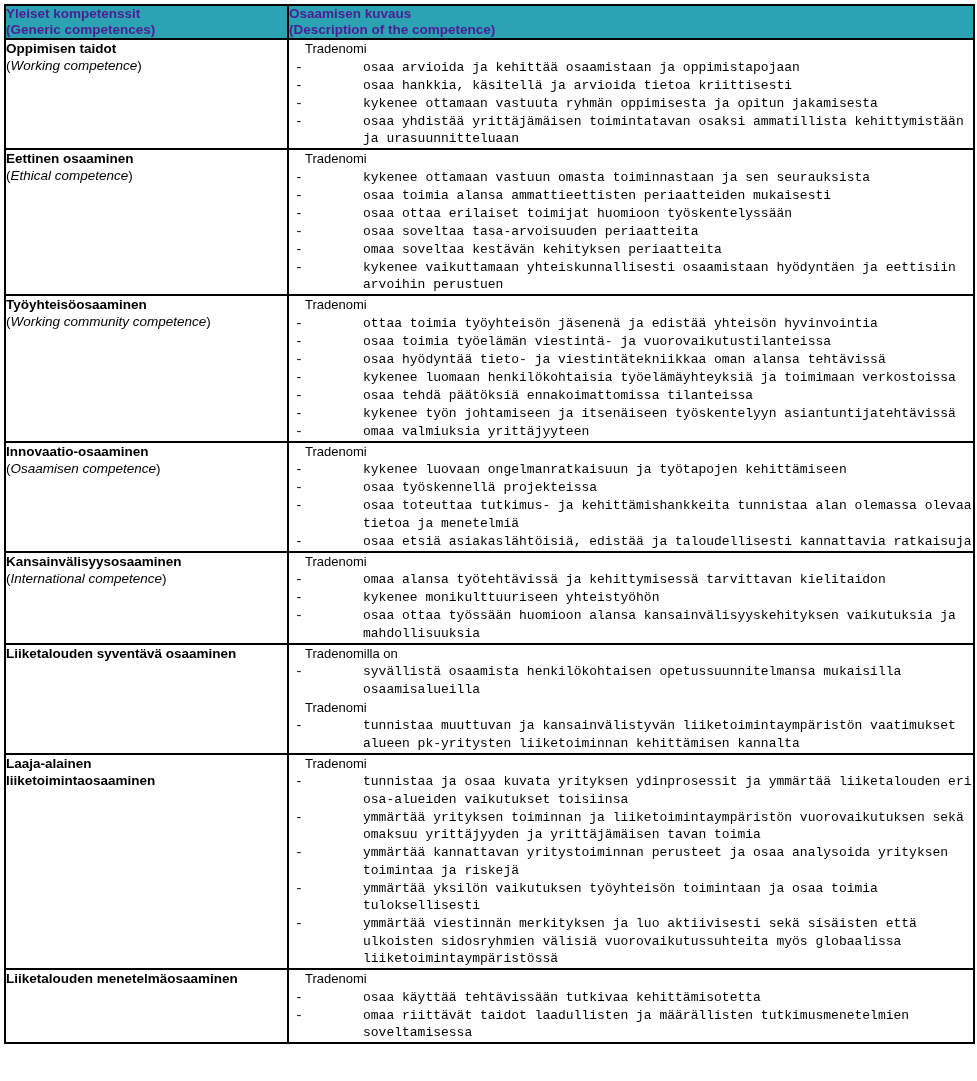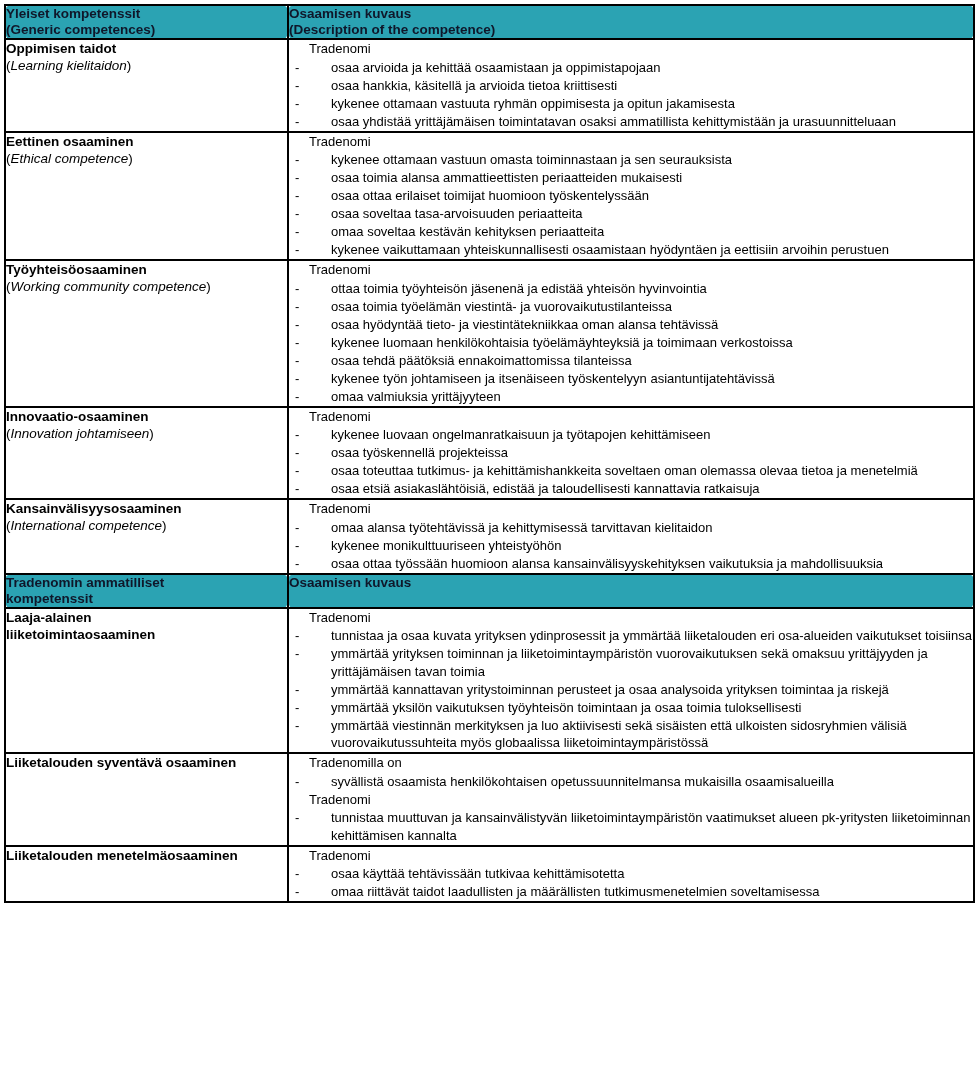--- a/index.html
+++ b/index.html
@@ -28,26 +28,25 @@
 
   table.comp-table td {
     border: 2px solid #000000;
     vertical-align: top;
     padding: 0;
   }
 
   
   .hdr td {
     background: #2ba3b3;
-    color: #0f172a;
+    color: #4c1d95;
     font-weight: bold;
     font-size: 13.5px;
     line-height: 16px;
     padding: 10px 10px 12px 10px;
-    border-radius: 6px;
   }
   .hdr .hdr-line { display: block; }
   .hdr-tall td { padding-top: 12px; padding-bottom: 16px; }
 
   
   .name-cell {
     padding: 10px 10px 10px 12px;
     font-size: 13.5px;
     line-height: 17px;
   }
@@ -62,32 +61,32 @@
   .name-en .paren { font-style: normal; }
   .name-en .ital { font-style: italic; }
 
   
   .desc-cell {
     padding: 8px 10px 9px 8px;
     font-size: 13px;
     line-height: 17.5px;
   }
   .desc-intro {
-    margin: 0 0 1px 0;
-    padding-left: 20px;
+    margin: 0 0 1px 16px;
   }
   ul.dash-list {
     list-style: none;
     margin: 0;
     padding: 0;
   }
   ul.dash-list li {
     position: relative;
-    padding-left: 42px;
+    padding-left: 74px;
     margin: 0 0 0.5px 0;
+    font-family: Liberation Mono, monospace;
   }
   ul.dash-list li::before {
     content: "-";
     position: absolute;
     left: 6px;
     top: 0;
   }
   .sub-block { margin-top: 0; }
 </style>
 </head>
@@ -108,21 +107,21 @@
         </td>
         <td>
           <span class="hdr-line">Osaamisen kuvaus</span>
           <span class="hdr-line">(Description of the competence)</span>
         </td>
       </tr>
 
       <tr>
         <td class="name-cell">
           <span class="name-fi">Oppimisen taidot</span>
-          <span class="name-en"><span class="paren">(</span><span class="ital">Learning kielitaidon</span><span class="paren">)</span></span>
+          <span class="name-en"><span class="paren">(</span><span class="ital">Working competence</span><span class="paren">)</span></span>
         </td>
         <td class="desc-cell">
           <p class="desc-intro">Tradenomi</p>
           <ul class="dash-list">
             <li>osaa arvioida ja kehittää osaamistaan ja oppimistapojaan</li>
             <li>osaa hankkia, käsitellä ja arvioida tietoa kriittisesti</li>
             <li>kykenee ottamaan vastuuta ryhmän oppimisesta ja opitun jakamisesta</li>
             <li>osaa yhdistää yrittäjämäisen toimintatavan osaksi ammatillista kehittymistään ja urasuunnitteluaan</li>
           </ul>
         </td>
@@ -161,55 +160,62 @@
             <li>osaa tehdä päätöksiä ennakoimattomissa tilanteissa</li>
             <li>kykenee työn johtamiseen ja itsenäiseen työskentelyyn asiantuntijatehtävissä</li>
             <li>omaa valmiuksia yrittäjyyteen</li>
           </ul>
         </td>
       </tr>
 
       <tr>
         <td class="name-cell">
           <span class="name-fi">Innovaatio-osaaminen</span>
-          <span class="name-en"><span class="paren">(</span><span class="ital">Innovation johtamiseen</span><span class="paren">)</span></span>
+          <span class="name-en"><span class="paren">(</span><span class="ital">Osaamisen competence</span><span class="paren">)</span></span>
         </td>
         <td class="desc-cell">
           <p class="desc-intro">Tradenomi</p>
           <ul class="dash-list">
             <li>kykenee luovaan ongelmanratkaisuun ja työtapojen kehittämiseen</li>
             <li>osaa työskennellä projekteissa</li>
-            <li>osaa toteuttaa tutkimus- ja kehittämishankkeita soveltaen oman olemassa olevaa tietoa ja menetelmiä</li>
+            <li>osaa toteuttaa tutkimus- ja kehittämishankkeita tunnistaa alan olemassa olevaa tietoa ja menetelmiä</li>
             <li>osaa etsiä asiakaslähtöisiä, edistää ja taloudellisesti kannattavia ratkaisuja</li>
           </ul>
         </td>
       </tr>
 
       <tr>
         <td class="name-cell">
           <span class="name-fi">Kansainvälisyysosaaminen</span>
           <span class="name-en"><span class="paren">(</span><span class="ital">International competence</span><span class="paren">)</span></span>
         </td>
         <td class="desc-cell">
           <p class="desc-intro">Tradenomi</p>
           <ul class="dash-list">
             <li>omaa alansa työtehtävissä ja kehittymisessä tarvittavan kielitaidon</li>
             <li>kykenee monikulttuuriseen yhteistyöhön</li>
             <li>osaa ottaa työssään huomioon alansa kansainvälisyyskehityksen vaikutuksia ja mahdollisuuksia</li>
           </ul>
         </td>
       </tr>
 
-      <tr class="hdr hdr-tall">
-        <td>
-          <span class="hdr-line">Tradenomin ammatilliset</span>
-          <span class="hdr-line">kompetenssit</span>
-        </td>
-        <td>
-          <span class="hdr-line">Osaamisen kuvaus</span>
+
+      <tr>
+        <td class="name-cell">
+          <span class="name-fi">Liiketalouden syventävä osaaminen</span>
+        </td>
+        <td class="desc-cell">
+          <p class="desc-intro">Tradenomilla on</p>
+          <ul class="dash-list">
+            <li>syvällistä osaamista henkilökohtaisen opetussuunnitelmansa mukaisilla osaamisalueilla</li>
+          </ul>
+          <p class="desc-intro sub-block">Tradenomi</p>
+          <ul class="dash-list">
+            <li>tunnistaa muuttuvan ja kansainvälistyvän liiketoimintaympäristön vaatimukset alueen pk-yritysten liiketoiminnan kehittämisen kannalta</li>
+          </ul>
         </td>
       </tr>
 
       <tr>
         <td class="name-cell">
           <span class="name-fi">Laaja-alainen<br>liiketoimintaosaaminen</span>
         </td>
         <td class="desc-cell">
           <p class="desc-intro">Tradenomi</p>
           <ul class="dash-list">
@@ -217,36 +223,20 @@
             <li>ymmärtää yrityksen toiminnan ja liiketoimintaympäristön vuorovaikutuksen sekä omaksuu yrittäjyyden ja yrittäjämäisen tavan toimia</li>
             <li>ymmärtää kannattavan yritystoiminnan perusteet ja osaa analysoida yrityksen toimintaa ja riskejä</li>
             <li>ymmärtää yksilön vaikutuksen työyhteisön toimintaan ja osaa toimia tuloksellisesti</li>
             <li>ymmärtää viestinnän merkityksen ja luo aktiivisesti sekä sisäisten että ulkoisten sidosryhmien välisiä vuorovaikutussuhteita myös globaalissa liiketoimintaympäristössä</li>
           </ul>
         </td>
       </tr>
 
       <tr>
         <td class="name-cell">
-          <span class="name-fi">Liiketalouden syventävä osaaminen</span>
-        </td>
-        <td class="desc-cell">
-          <p class="desc-intro">Tradenomilla on</p>
-          <ul class="dash-list">
-            <li>syvällistä osaamista henkilökohtaisen opetussuunnitelmansa mukaisilla osaamisalueilla</li>
-          </ul>
-          <p class="desc-intro sub-block">Tradenomi</p>
-          <ul class="dash-list">
-            <li>tunnistaa muuttuvan ja kansainvälistyvän liiketoimintaympäristön vaatimukset alueen pk-yritysten liiketoiminnan kehittämisen kannalta</li>
-          </ul>
-        </td>
-      </tr>
-
-      <tr>
-        <td class="name-cell">
           <span class="name-fi">Liiketalouden menetelmäosaaminen</span>
         </td>
         <td class="desc-cell">
           <p class="desc-intro">Tradenomi</p>
           <ul class="dash-list">
             <li>osaa käyttää tehtävissään tutkivaa kehittämisotetta</li>
             <li>omaa riittävät taidot laadullisten ja määrällisten tutkimusmenetelmien soveltamisessa</li>
           </ul>
         </td>
       </tr>

